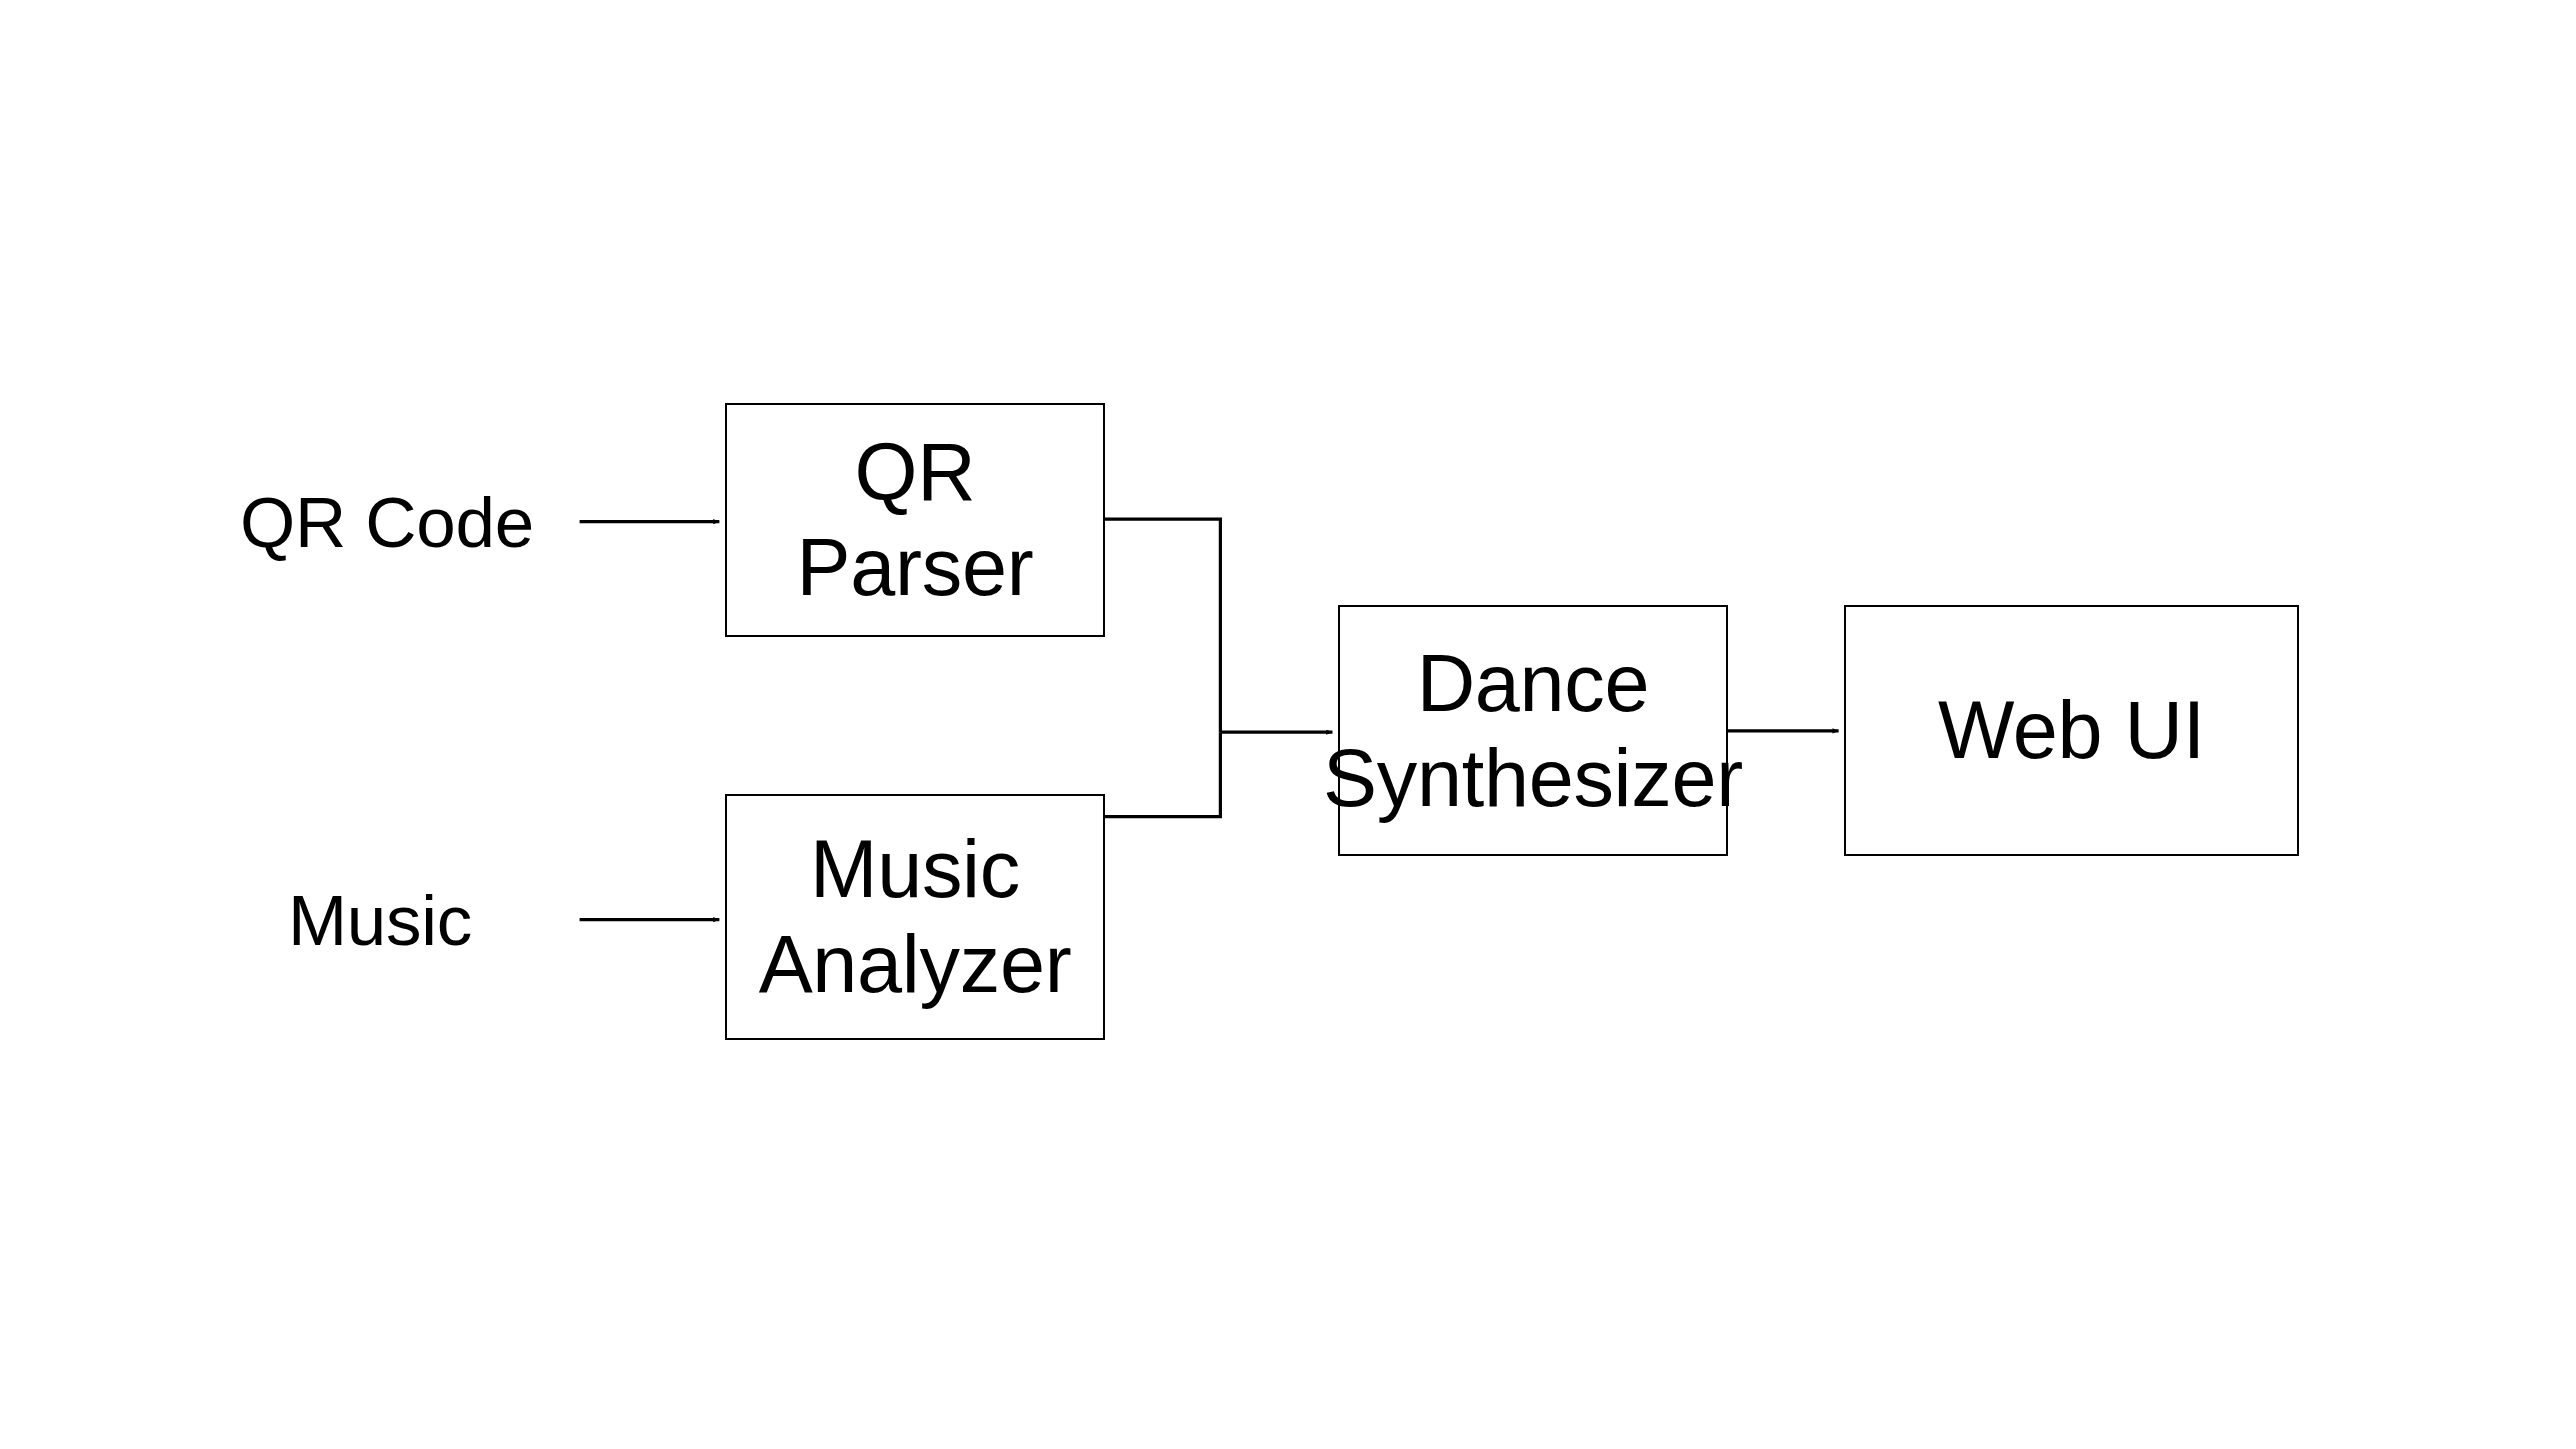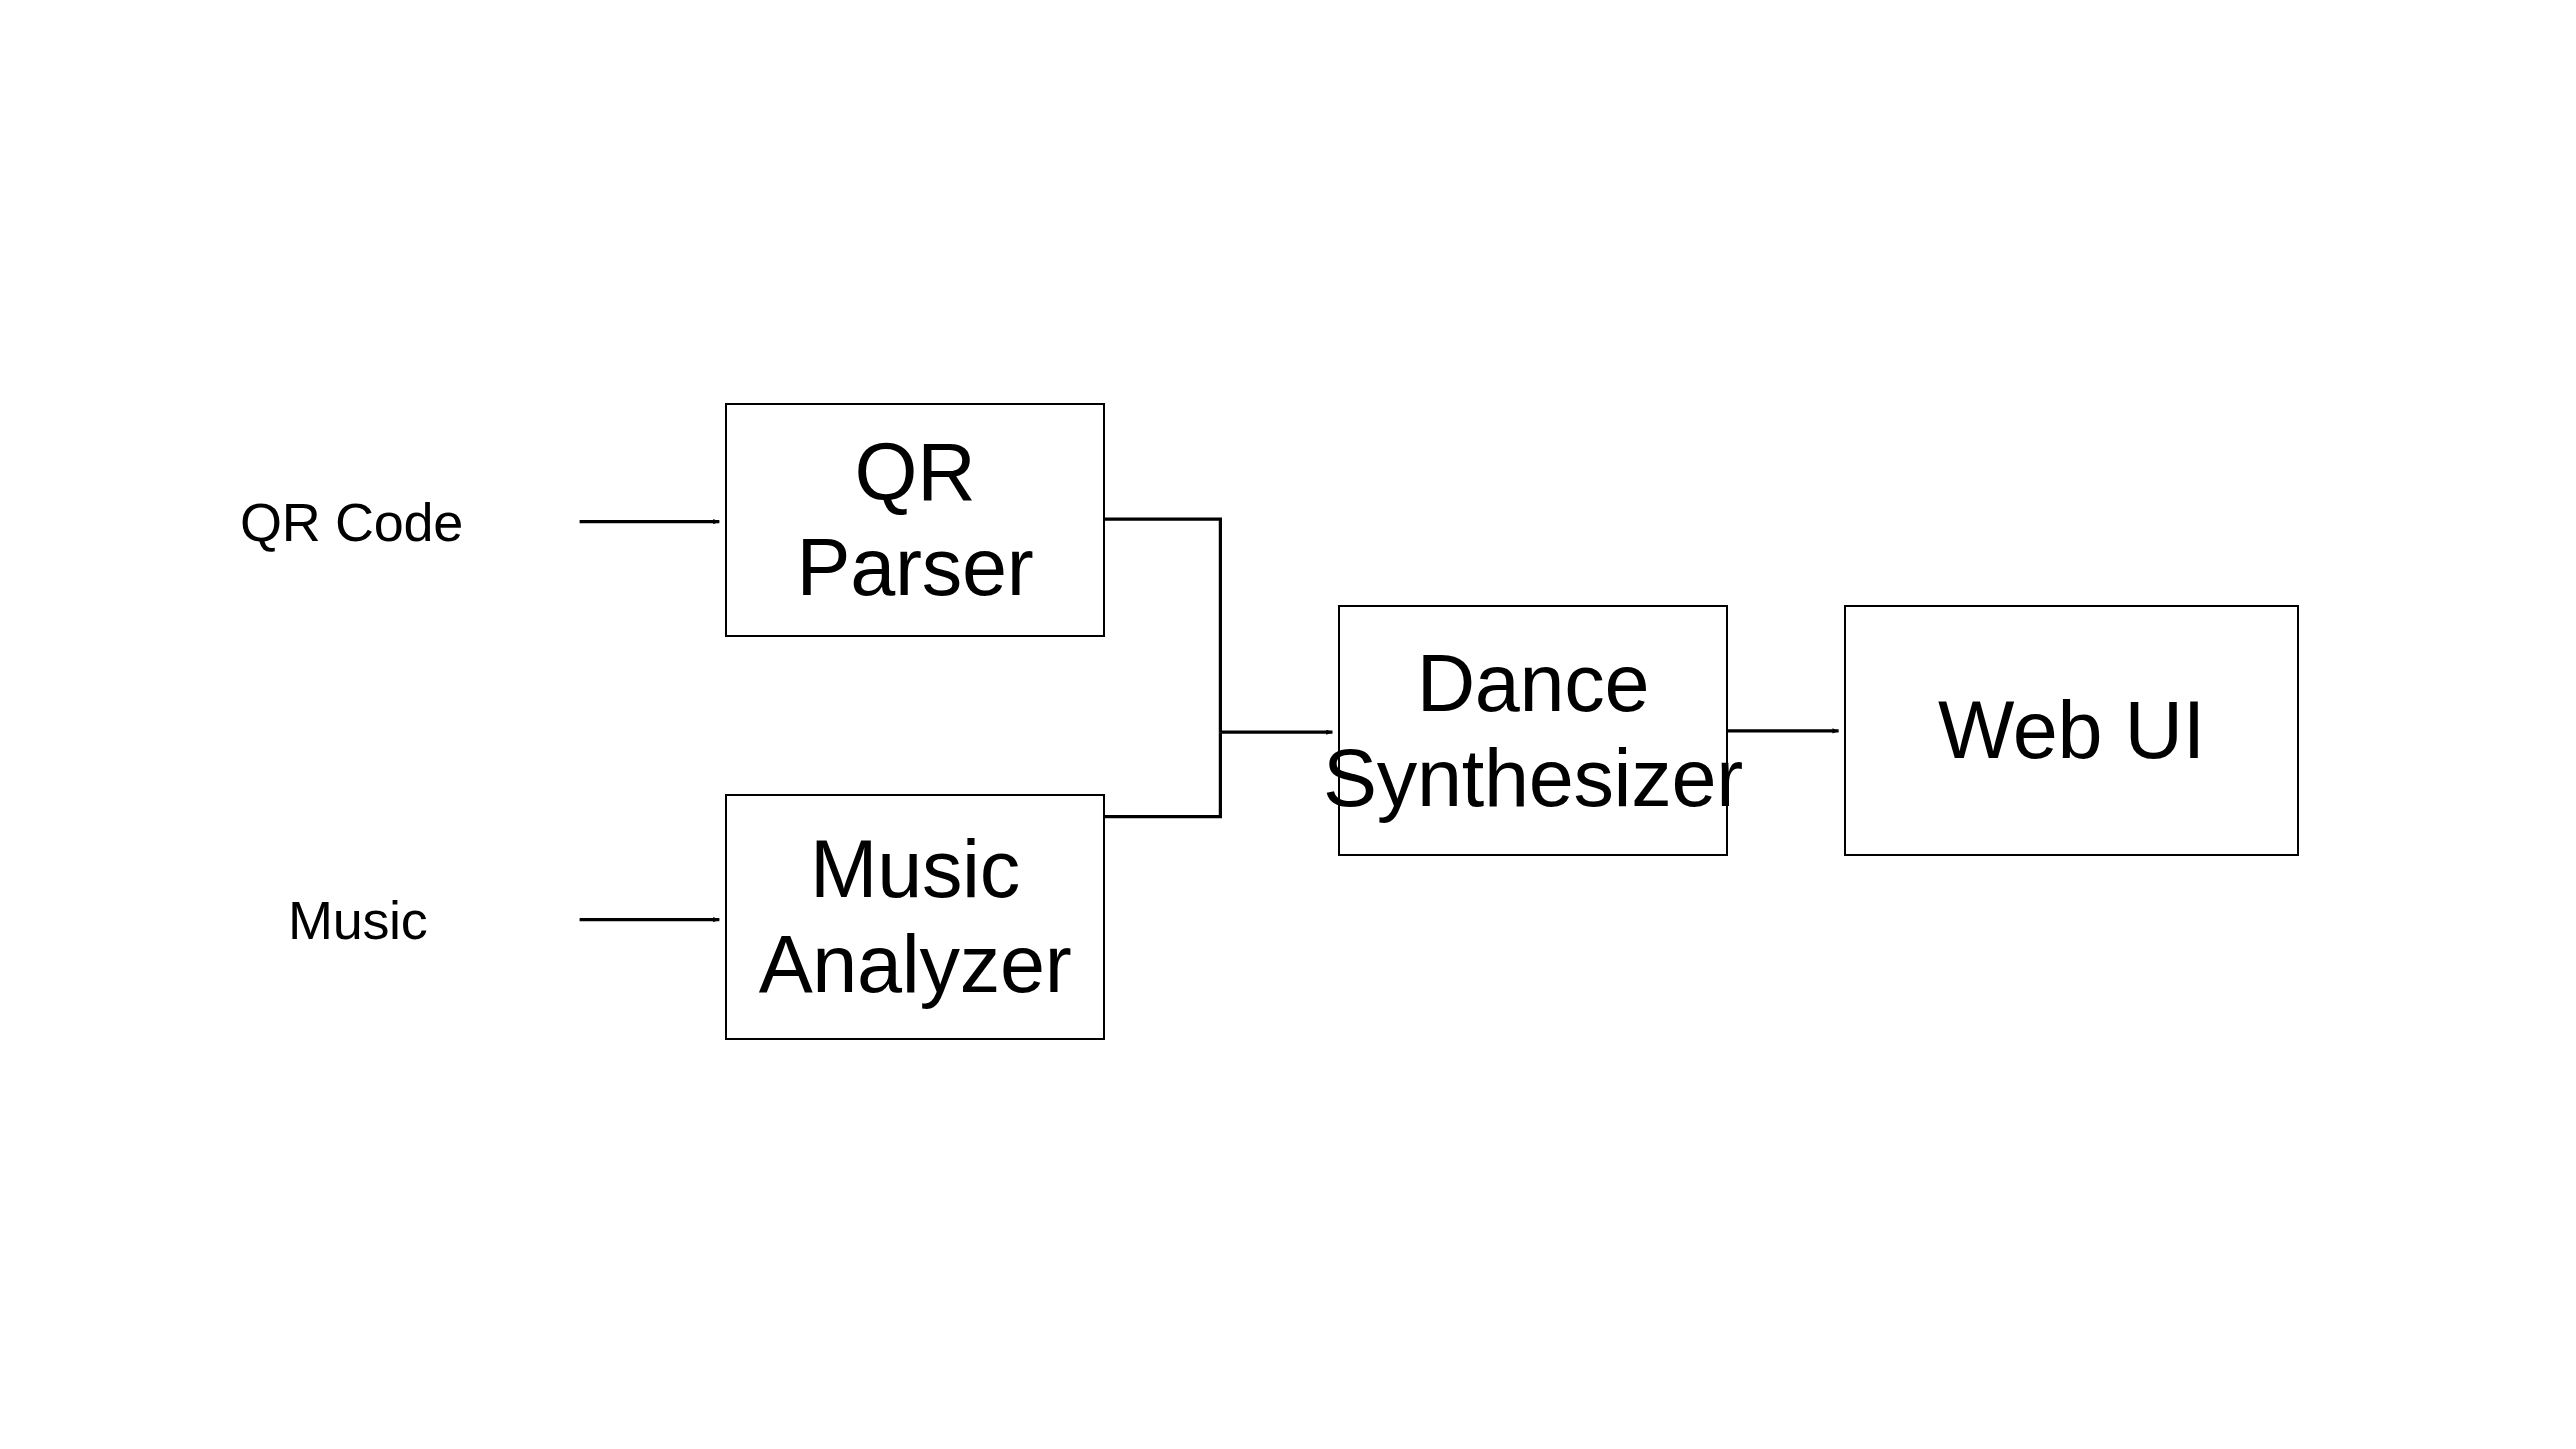--- a/index.html
+++ b/index.html
@@ -41,21 +41,21 @@
   .node-label {
     font-size: 81px;
     line-height: 1.17;
     color: #000000;
     font-weight: 400;
     letter-spacing: -0.3px;
     white-space: pre-line;
   }
   .io-label {
     position: absolute;
-    font-size: 54px;
+    font-size: 71px;
     line-height: 1;
     color: #000000;
     font-weight: 400;
     letter-spacing: -0.3px;
     white-space: nowrap;
     transform: translateY(-50%);
   }
   
   #node-qr-parser        { left: 725px; top: 403px;  width: 380px; height: 234px; }
   #node-music-analyzer   { left: 725px; top: 794px; width: 380px; height: 246px; }

